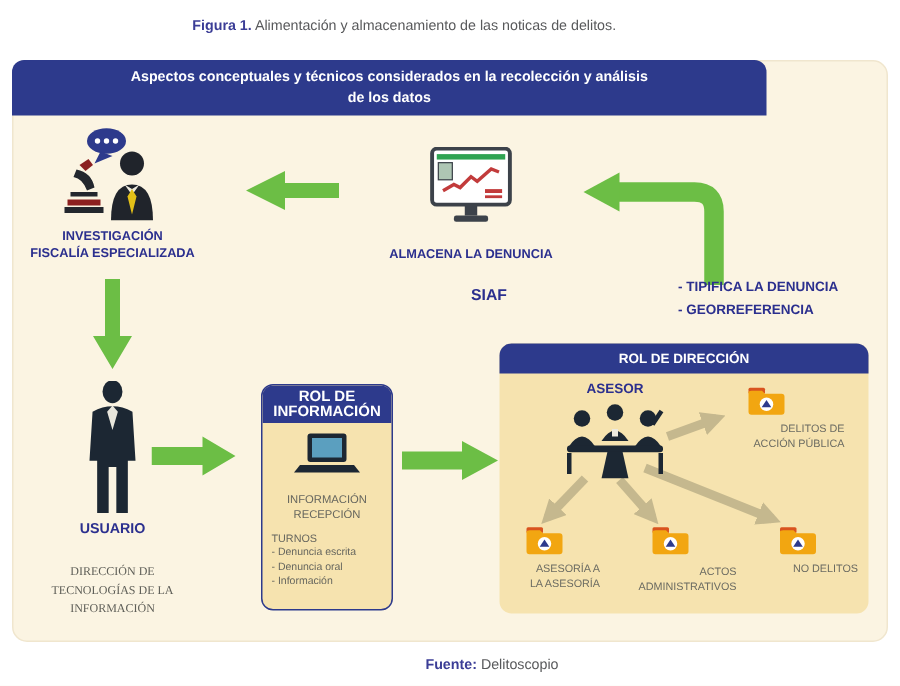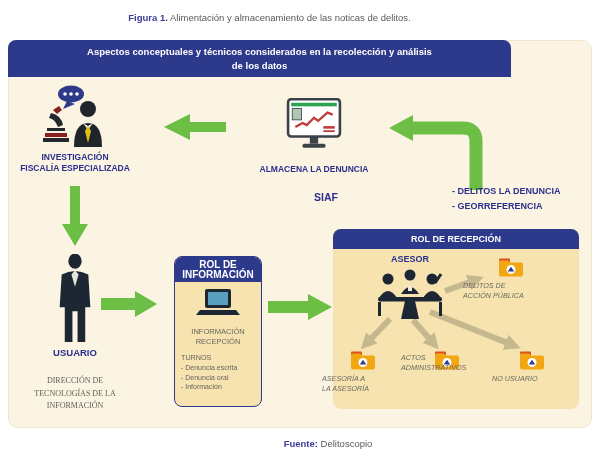--- a/index.html
+++ b/index.html
@@ -29,21 +29,21 @@
                   text-align:center;padding:3px 1px;}
   .rolinfo-body{padding:3px 4px 0 4px;}
   .laptop-wrap{text-align:center;margin-top:3px;}
   .info-lines{font-size:7.5px;line-height:9.5px;color:#66665E;text-align:center;margin-top:5px;}
   .turnos-title{font-size:7.2px;color:#66665E;margin:7px 0 1px 2px;}
   .turnos-list{font-size:7px;line-height:9.5px;color:#66665E;margin-left:2px;}
   .rolases{left:333px;top:229px;width:246px;height:180px;background:#F6E3AF;border-radius:8px;box-sizing:border-box;}
   .rolases-header{position:absolute;left:333px;top:229px;width:246px;height:20px;background:#2D3A8C;
                   border-radius:8px 8px 0 0;color:#fff;font-weight:bold;font-size:9px;line-height:20px;text-align:center;}
   .asesor-label{left:374px;top:254px;width:72px;font-size:9px;}
-  .folder-label{color:#6B6B62;font-size:7.2px;line-height:9.5px;text-align:left;font-style:italic;}
+  .folder-label{color:#6B6B62;font-size:7.2px;line-height:9.5px;text-align:right;}
   .source{position:absolute;top:438px;left:0;width:600px;text-align:center;font-size:9.5px;color:#58595B;padding-left:28px;}
 </style>
 </head>
 <body>
 
 <div class="stage">
 
   <div class="fig-title">
     <span class="bold navy">Figura 1.</span>
     <span class="graytx">Alimentación y almacenamiento de las noticas de delitos.</span>
@@ -103,21 +103,21 @@
   <div class="abs lbl-navy siaf-sub">ALMACENA LA DENUNCIA</div>
 
   <div class="abs" style="left:386px;top:110px;">
     <svg width="102" height="80" viewBox="0 0 102 80">
       <path d="M90 80 L90 31 Q90 18 77 18 L25 18" fill="none" stroke="#6CBE45" stroke-width="13"></path>
       <polygon points="27,5 27,31 3,18" fill="#6CBE45"></polygon>
     </svg>
   </div>
 
   <div class="abs lbl-navy tipifica">
-    <div>- DELITOS LA DENUNCIA</div>
+    <div>- TIPIFICA LA DENUNCIA</div>
     <div>- GEORREFERENCIA</div>
   </div>
 
   <div class="abs" style="left:62px;top:186px;">
     <svg width="26" height="62" viewBox="0 0 26 62">
       <polygon points="8,0 18,0 18,38 26,38 13,60 0,38 8,38" fill="#6CBE45"></polygon>
     </svg>
   </div>
 
   <div class="abs" style="left:56px;top:254px;">
@@ -167,21 +167,21 @@
     </div>
   </div>
 
   <div class="abs" style="left:268px;top:293px;">
     <svg width="68" height="28" viewBox="0 0 68 28">
       <polygon points="0,8 40,8 40,1 64,14 40,27 40,20 0,20" fill="#6CBE45"></polygon>
     </svg>
   </div>
 
   <div class="abs rolases"></div>
-  <div class="rolases-header">ROL DE RECEPCIÓN</div>
+  <div class="rolases-header">ROL DE DIRECCIÓN</div>
 
   <div class="abs" style="left:333px;top:229px;">
     <svg width="246" height="180" viewBox="0 0 246 180">
       <defs>
         <marker id="tanhead" markerUnits="userSpaceOnUse" markerWidth="16" markerHeight="16" refX="10" refY="8" orient="auto">
           <path d="M0 0 L16 8 L0 16 Z" fill="#C5B88E"></path>
         </marker>
       </defs>
       <line x1="112" y1="62" x2="145" y2="50" stroke="#C5B88E" stroke-width="6" marker-end="url(#tanhead)"></line>
       <line x1="57" y1="90" x2="32" y2="116" stroke="#C5B88E" stroke-width="6" marker-end="url(#tanhead)"></line>
@@ -235,35 +235,35 @@
   </div>
 
   <div class="abs" style="left:434px;top:350px;">
     <svg width="26" height="21" viewBox="0 0 26 20">
       <rect x="1" y="1" width="11" height="4" rx="1" fill="#D9531E"></rect>
       <path d="M1 4 L1 17 Q1 19 3 19 L23 19 Q25 19 25 17 L25 7 Q25 5 23 5 L12 5 L10 3 L3 3 Q1 3 1 4 Z" fill="#F2A611"></path>
       <circle cx="13" cy="12" r="4.5" fill="#ffffff"></circle>
       <path d="M13 9.2 L16.2 14 L9.8 14 Z" fill="#2D3A8C"></path>
     </svg>
   </div>
-  <div class="abs folder-label" style="left:401px;top:353px;width:90px;">
+  <div class="abs folder-label" style="left:401px;top:376px;width:90px;">
     <div>ACTOS</div>
     <div>ADMINISTRATIVOS</div>
   </div>
 
   <div class="abs" style="left:519px;top:350px;">
     <svg width="26" height="21" viewBox="0 0 26 20">
       <rect x="1" y="1" width="11" height="4" rx="1" fill="#D9531E"></rect>
       <path d="M1 4 L1 17 Q1 19 3 19 L23 19 Q25 19 25 17 L25 7 Q25 5 23 5 L12 5 L10 3 L3 3 Q1 3 1 4 Z" fill="#F2A611"></path>
       <circle cx="13" cy="12" r="4.5" fill="#ffffff"></circle>
       <path d="M13 9.2 L16.2 14 L9.8 14 Z" fill="#2D3A8C"></path>
     </svg>
   </div>
   <div class="abs folder-label" style="left:492px;top:374px;width:80px;">
-    <div>NO USUARIO</div>
+    <div>NO DELITOS</div>
     <div></div>
   </div>
 
   <div class="source">
     <span class="bold navy">Fuente:</span>
     <span class="graytx">Delitoscopio</span>
   </div>
 
 </div>
 

